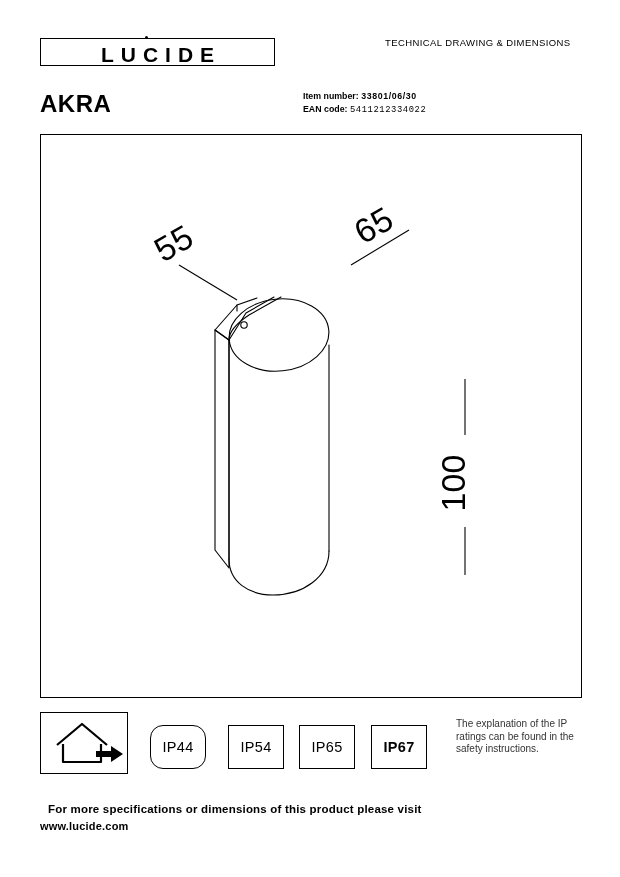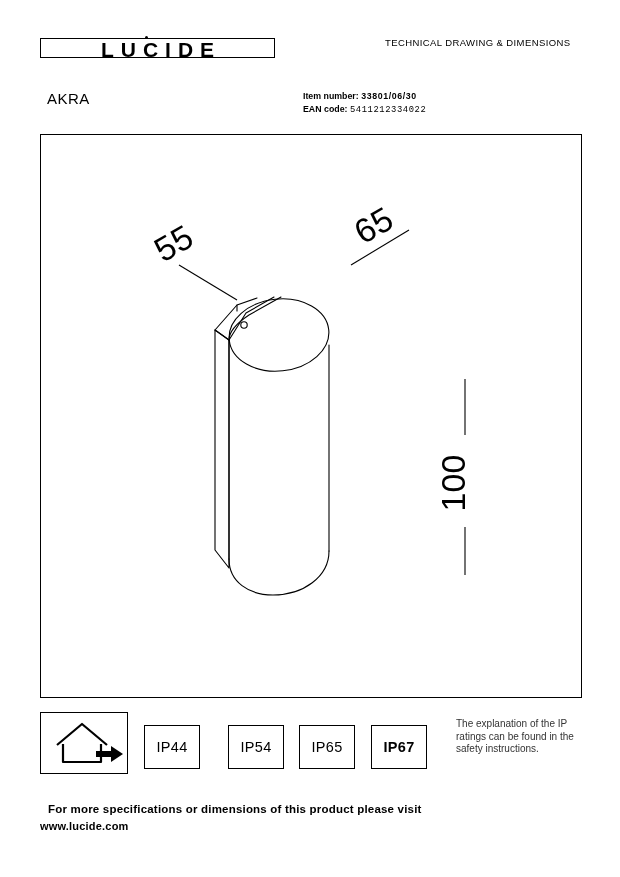--- a/index.html
+++ b/index.html
@@ -16,24 +16,24 @@
   }
 
   
   .header {
     position: absolute;
     left: 0; top: 0; width: 620px; height: 90px;
   }
   .logo-box {
     position: absolute;
     left: 40px; top: 38px;
-    width: 235px; height: 20px;
+    width: 235px; height: 28px;
     border: 1.4px solid #000;
     display: flex;
-    align-items: flex-start;
+    align-items: flex-end;
     justify-content: center;
   }
   .logo-text {
     font-size: 21px;
     font-weight: bold;
     letter-spacing: 7px;
     padding-left: 7px;
     line-height: 1;
     position: relative;
   }
@@ -50,24 +50,23 @@
     left: 385px; top: 37px;
     font-size: 9.5px;
     letter-spacing: 0.4px;
     white-space: nowrap;
   }
 
   
   .product-name {
     position: absolute;
     left: 40px; top: 90px;
-    font-size: 15px;
-    font-weight: normal;
+    font-size: 24px;
+    font-weight: bold;
     letter-spacing: 0.5px;
-    margin-left: 7px;
   }
   .item-block {
     position: absolute;
     left: 303px; top: 90px;
     font-size: 8.8px;
     line-height: 13px;
   }
   .item-block .lbl { font-weight: bold; }
   .item-block .val { font-weight: bold; letter-spacing: 0.6px; }
   .ean-val { font-weight: normal; letter-spacing: 0.6px; font-family: Liberation Mono, monospace; }
@@ -95,21 +94,21 @@
     top: 725px;
     width: 56px; height: 44px;
     border: 1px solid #000;
     display: flex;
     align-items: center;
     justify-content: center;
     font-size: 14.5px;
     letter-spacing: 0.3px;
     background: #fff;
   }
-  .ip1 { left: 144px; }
+  .ip1 { left: 150px; border-radius: 13px; }
   .ip2 { left: 228px; }
   .ip3 { left: 299px; }
   .ip4 { left: 371px; font-weight: bold; }
 
   .ip-note {
     position: absolute;
     left: 456px; top: 718px;
     width: 130px;
     font-size: 10px;
     line-height: 12.5px;

